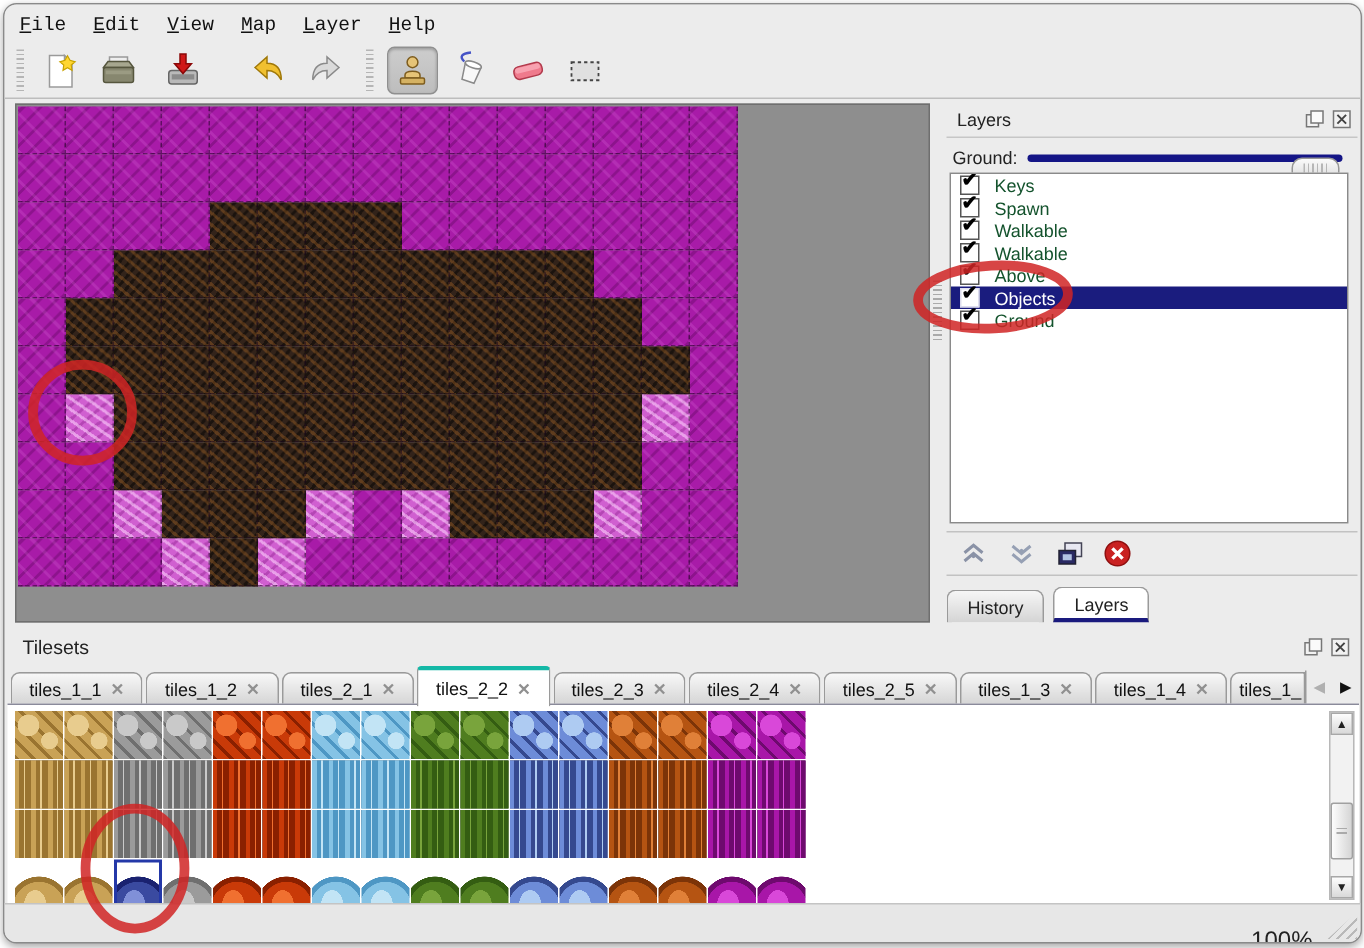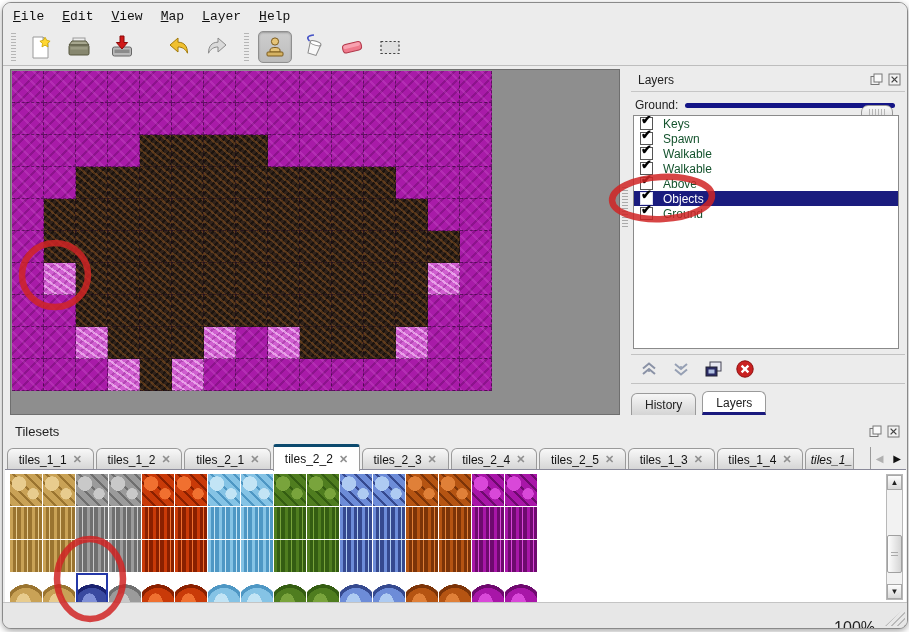--- a/index.html
+++ b/index.html
@@ -71,22 +71,22 @@
   .tilesets-panel{position:absolute;left:2px;top:416px;width:901px;height:186px;}
   .ts-header{position:absolute;left:0;top:0;width:100%;height:23px;}
   .ts-title{position:absolute;left:10px;top:5px;font-size:13px;color:#222;}
   .ts-icons{position:absolute;right:6px;top:6px;display:flex;gap:5px;}
   .tabbar{position:absolute;left:0;top:23px;width:100%;height:28px;display:flex;align-items:flex-end;box-sizing:border-box;}
   .ttab{position:relative;height:22px;box-sizing:border-box;display:flex;align-items:center;justify-content:center;
         gap:6px;padding:0 19px;border:1px solid #9a9a9a;border-bottom:none;border-radius:6px 6px 0 0;
         background:linear-gradient(#f8f8f8,#d4d4d4);margin-left:2px;min-width:66px;}
   .tlabel{font-size:12px;color:#111;white-space:nowrap;}
   .tclose{font-size:11px;font-weight:bold;color:#909090;}
-  .ttab.active{height:27px;background:#fff;border-top:3px solid #0c4a6e;margin-bottom:-1px;z-index:2;border-radius:3px 3px 0 0;}
-  .ttab.trunc{min-width:0;width:58px;overflow:hidden;padding-right:0;border-radius:6px 0 0 0;margin-right:16px;font-style:italic;}
+  .ttab.active{height:27px;background:#fff;border-top:3px solid #14b8a6;margin-bottom:-1px;z-index:2;border-radius:3px 3px 0 0;}
+  .ttab.trunc{min-width:0;width:58px;overflow:hidden;padding-right:0;border-radius:6px 0 0 0;margin-right:0;}
   .tabscroll{margin-left:auto;display:flex;align-items:center;height:23px;border-left:1px solid #9a9a9a;}
   .tarrow{font-size:10px;padding:0 5px;line-height:23px;}
   .tarrow.dim{color:#b0b0b0;}
   .tarrow.on{color:#111;}
   .ts-content{position:absolute;left:0;top:50px;width:100%;height:136px;background:#fff;
               border-top:1px solid #8a8a9a;border-bottom:1px solid #c0c0c0;box-sizing:border-box;}
   .palette{position:absolute;left:5px;top:4px;display:grid;grid-template-columns:repeat(16,32px);
            grid-template-rows:repeat(4,32px);gap:1px;}
   .ptile{width:32px;height:32px;}
   .prow0{background-color:var(--c2);

